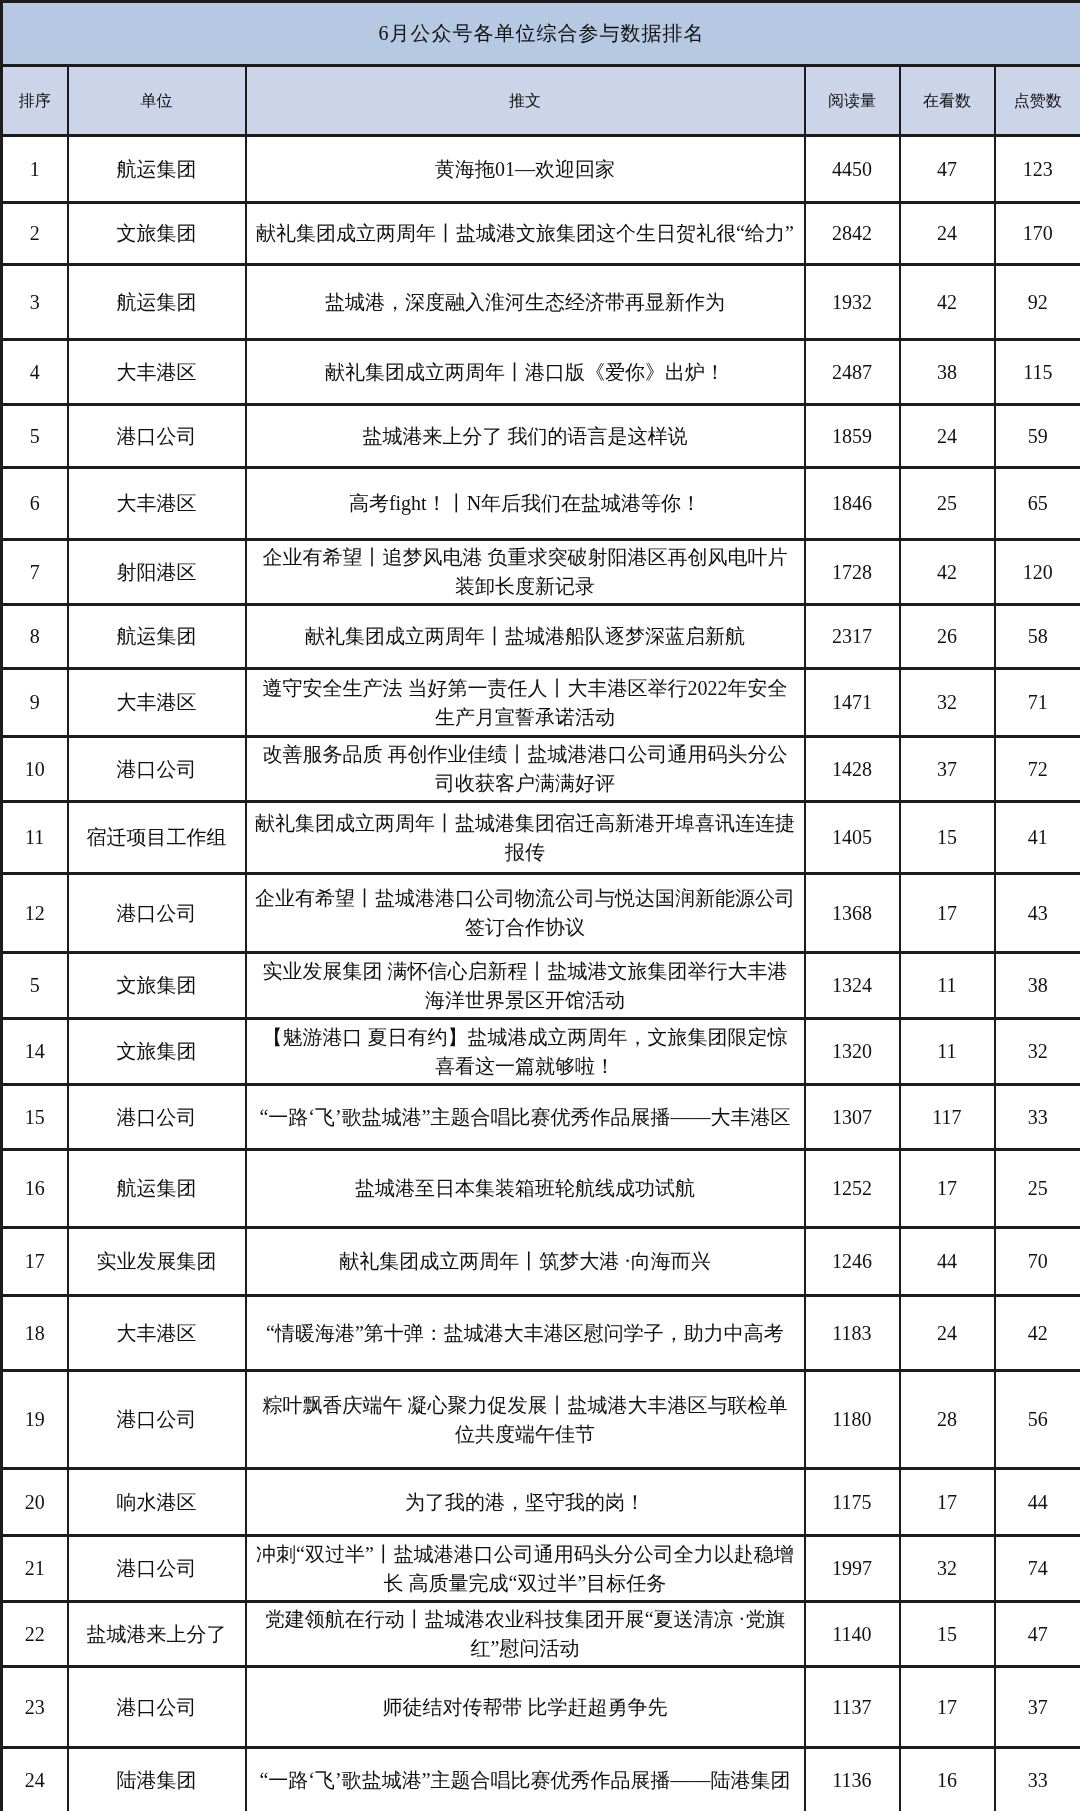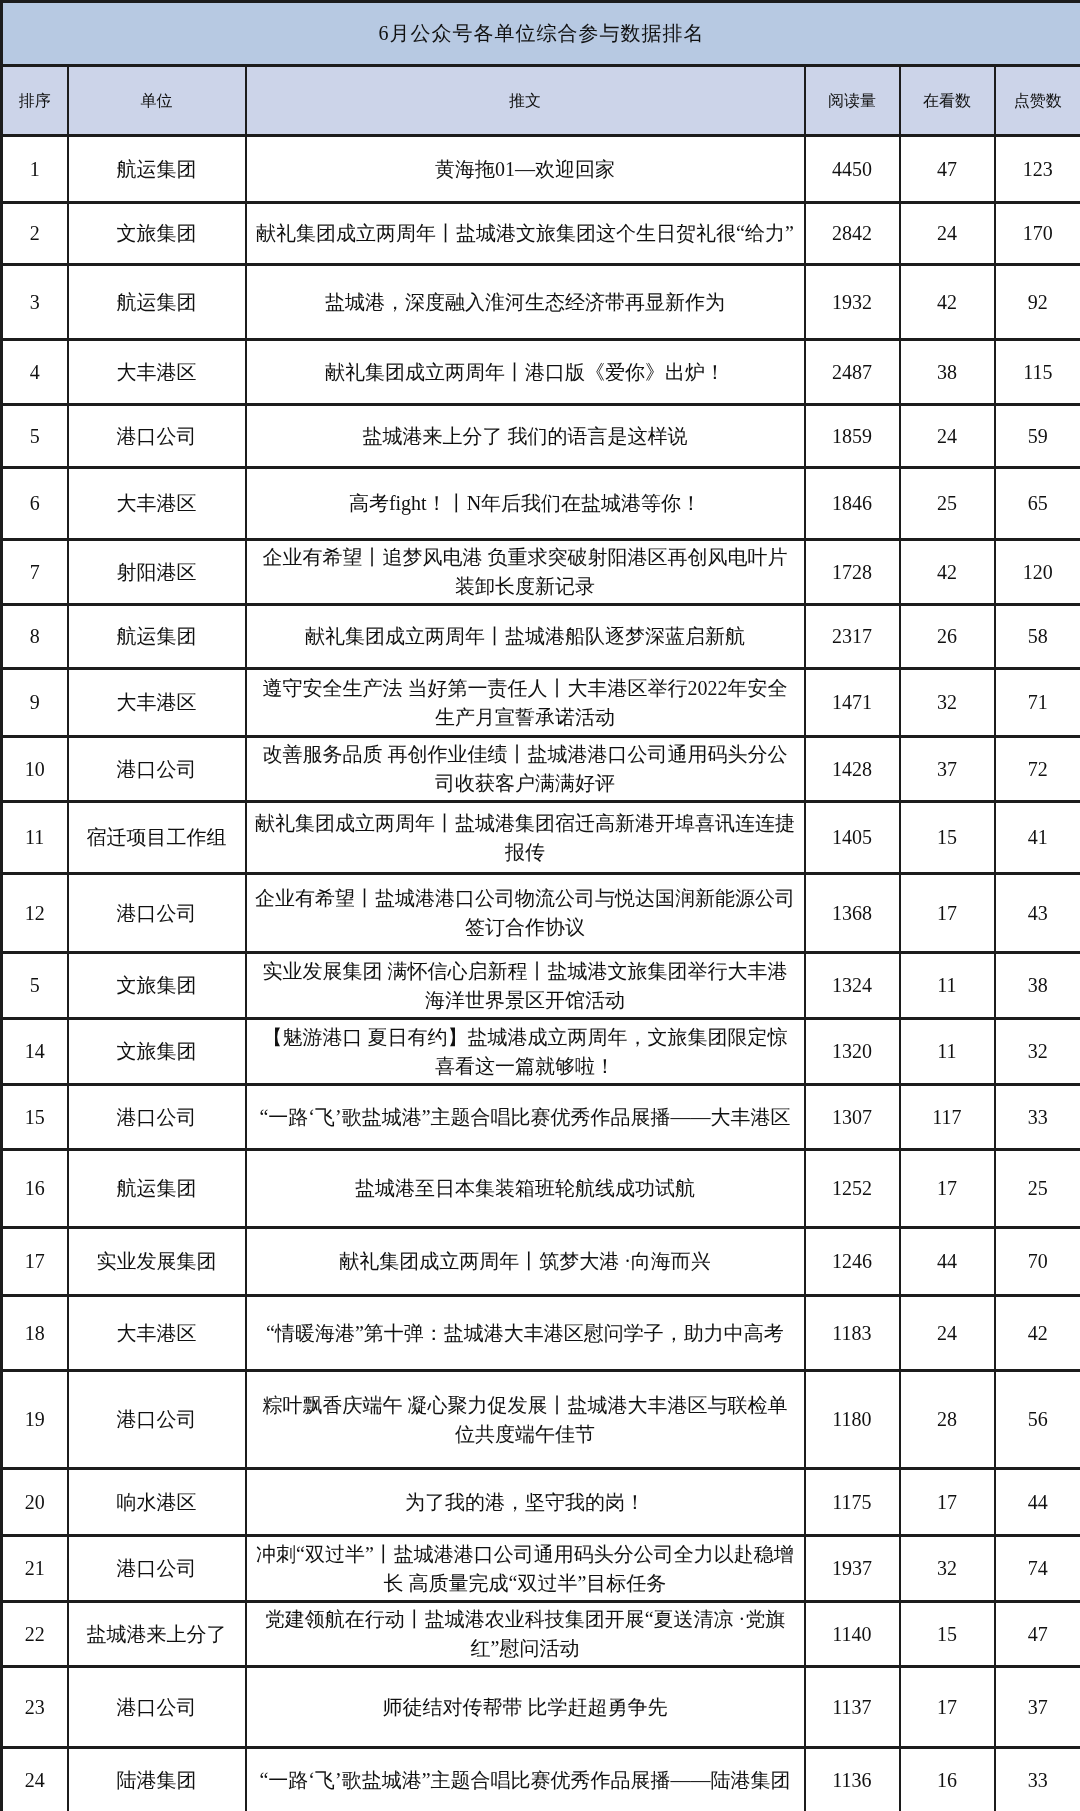--- a/index.html
+++ b/index.html
@@ -227,21 +227,21 @@
         <td>响水港区</td>
         <td class="tweet">为了我的港，坚守我的岗！</td>
         <td>1175</td>
         <td>17</td>
         <td>44</td>
       </tr>
       <tr style="height: 66px;">
         <td>21</td>
         <td>港口公司</td>
         <td class="tweet">冲刺“双过半”丨盐城港港口公司通用码头分公司全力以赴稳增长 高质量完成“双过半”目标任务</td>
-        <td>1937</td>
+        <td>1997</td>
         <td>32</td>
         <td>74</td>
       </tr>
       <tr style="height: 64px;">
         <td>22</td>
         <td>盐城港来上分了</td>
         <td class="tweet">党建领航在行动丨盐城港农业科技集团开展“夏送清凉 ·党旗红”慰问活动</td>
         <td>1140</td>
         <td>15</td>
         <td>47</td>

